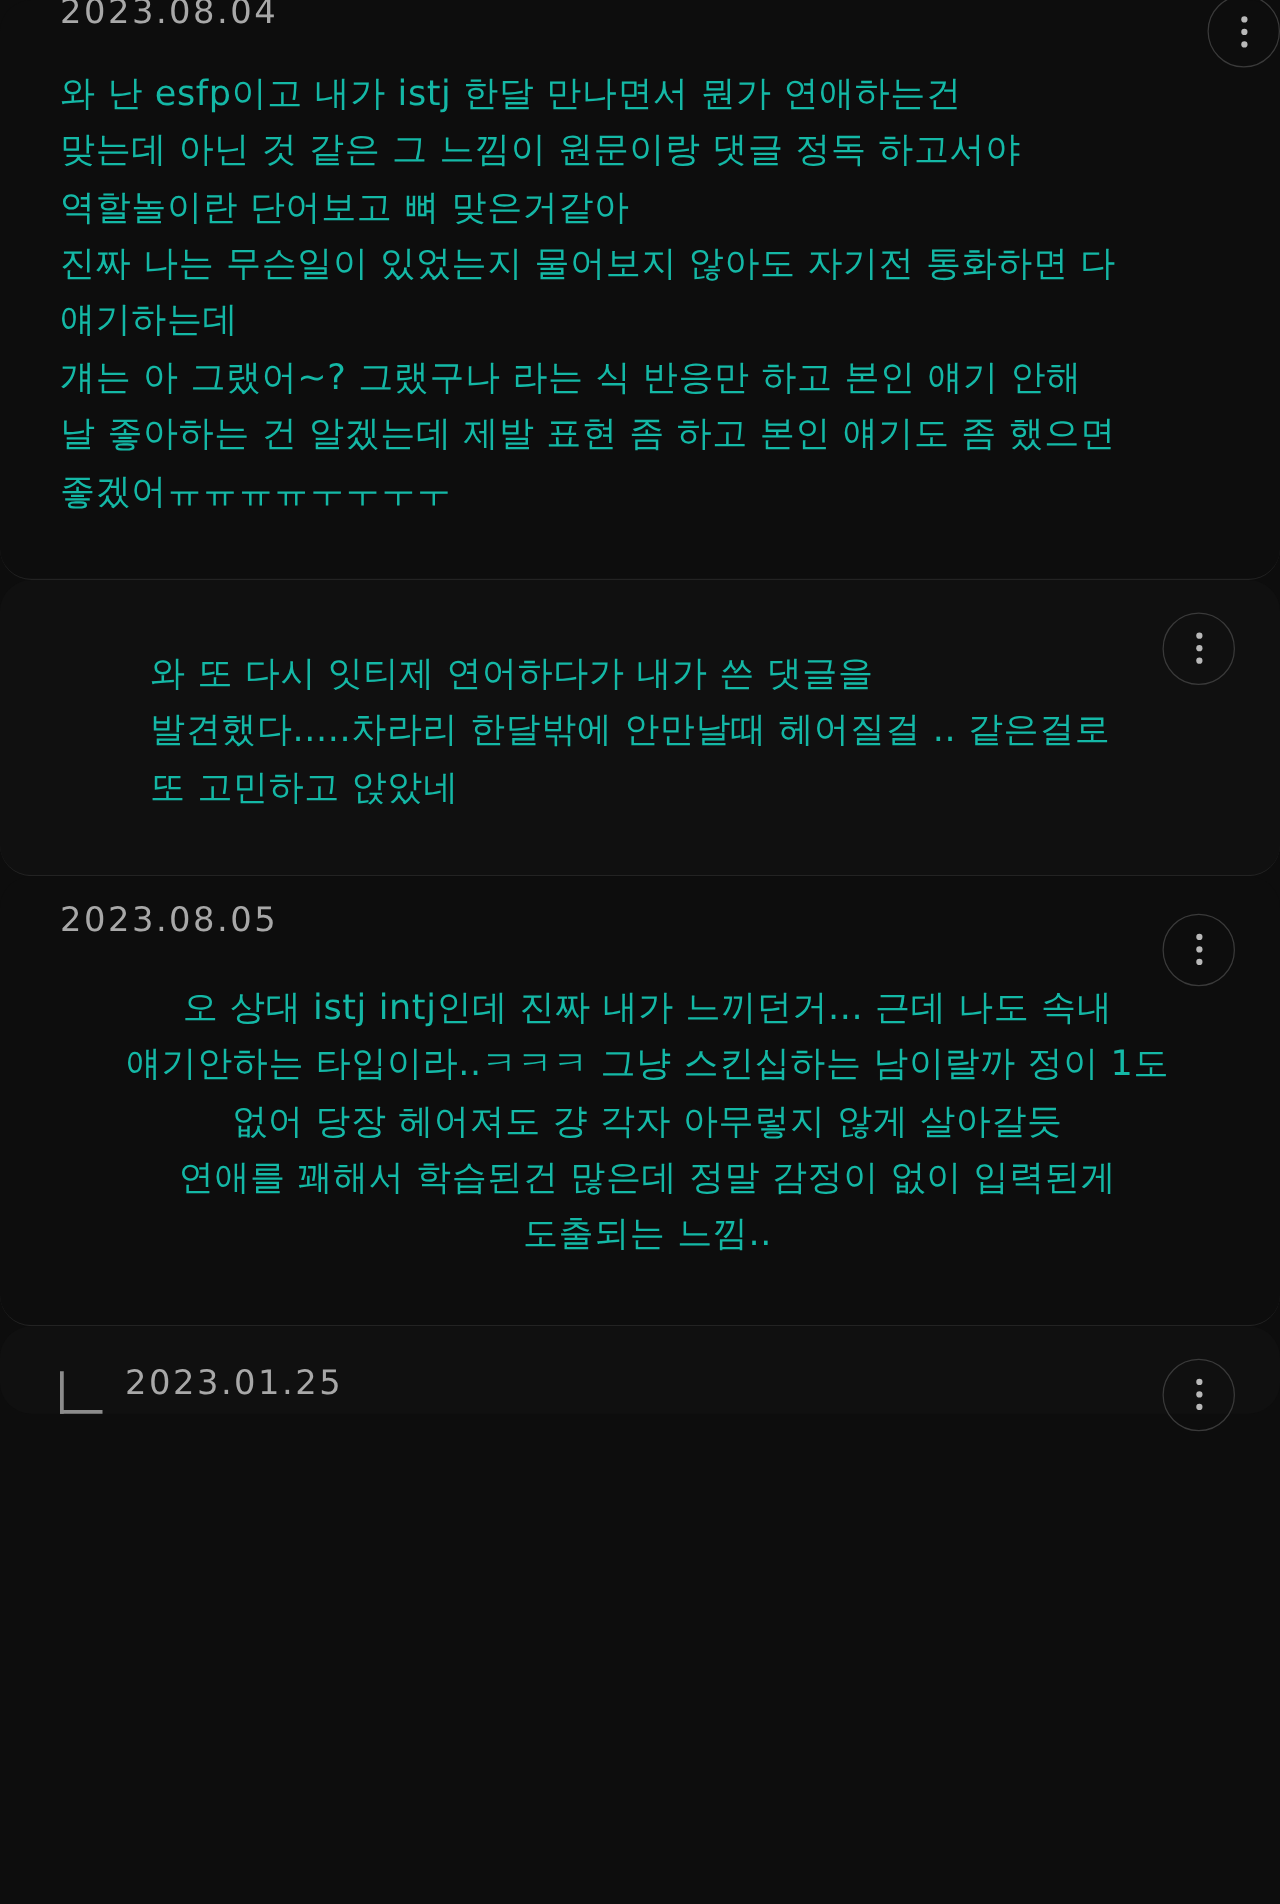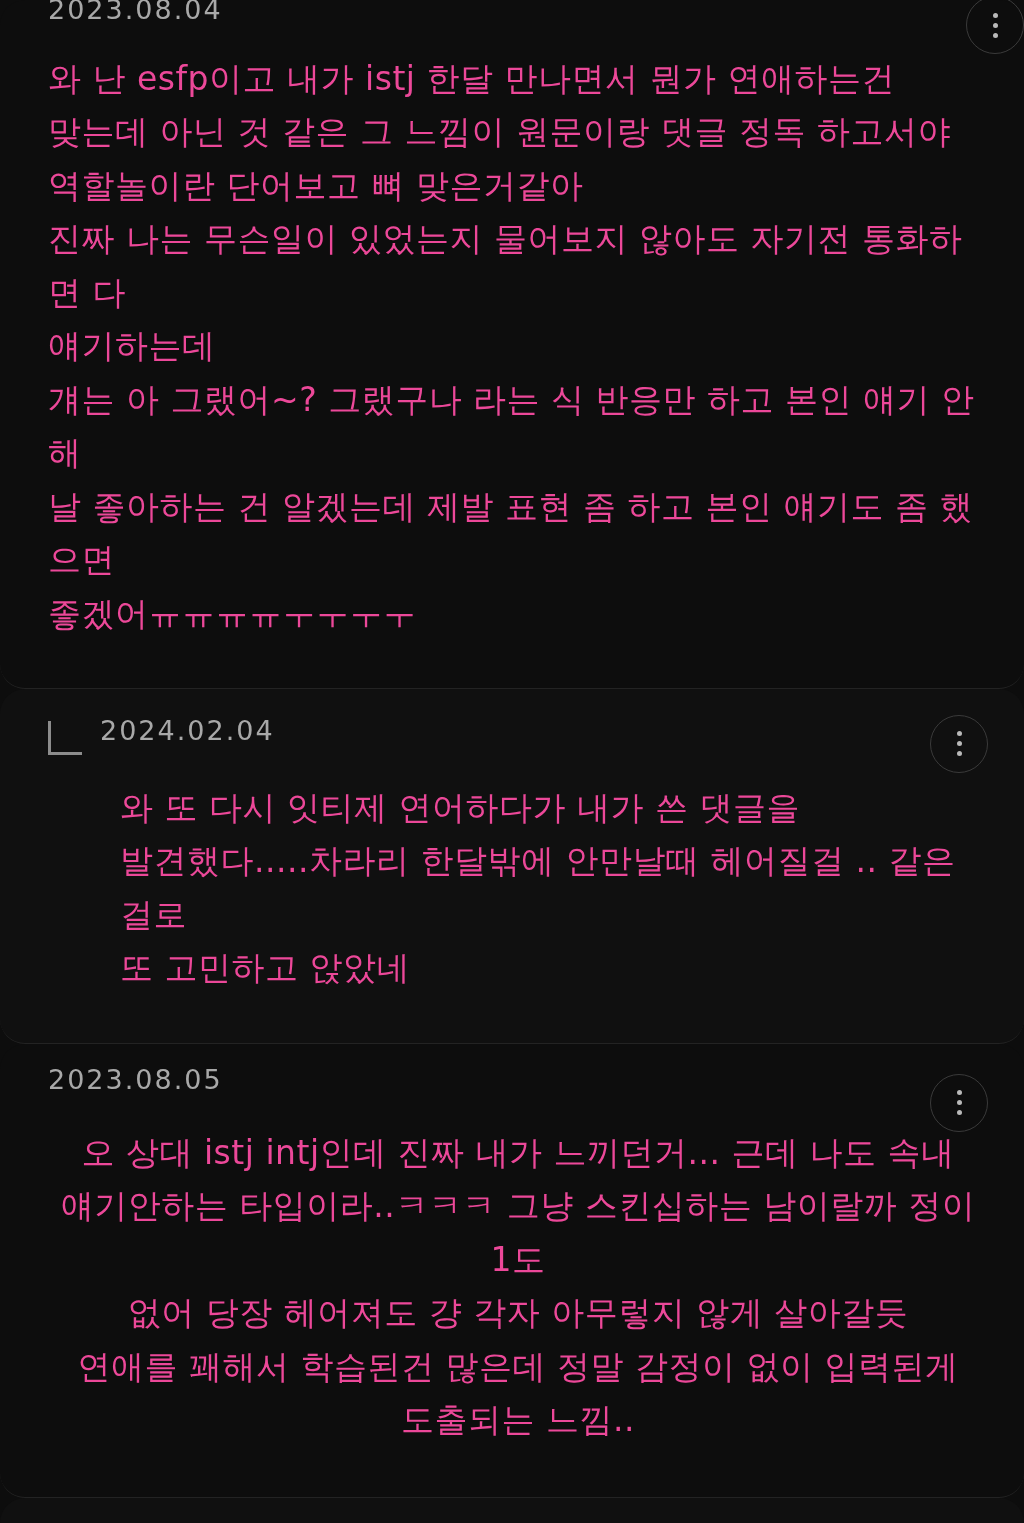--- a/index.html
+++ b/index.html
@@ -65,22 +65,22 @@
     background: transparent;
   }
   .kebab span {
     display: block;
     width: 5px;
     height: 5px;
     border-radius: 50%;
     background: #b9b9b9;
   }
   .body {
-    color: #ec4899;
-    font-size: 33px;
+    color: #14b8a6;
+    font-size: 28px;
     line-height: 1.62;
     letter-spacing: 0.5px;
     white-space: pre-wrap;
     word-break: break-word;
   }
   .body.indent { padding-left: 72px; }
 
   
   #c0 { padding-top: 0; }
   #c0 .comment-head { position: absolute; top: -6px; left: 48px; right: 36px; }
@@ -117,24 +117,20 @@
 맞는데 아닌 것 같은 그 느낌이 원문이랑 댓글 정독 하고서야
 역할놀이란 단어보고 뼈 맞은거같아
 진짜 나는 무슨일이 있었는지 물어보지 않아도 자기전 통화하면 다
 얘기하는데
 걔는 아 그랬어~? 그랬구나 라는 식 반응만 하고 본인 얘기 안해
 날 좋아하는 건 알겠는데 제발 표현 좀 하고 본인 얘기도 좀 했으면
 좋겠어ㅠㅠㅠㅠㅜㅜㅜㅜ</div>
   </div>
 
   <div class="comment reply" id="c1">
-    <div class="comment-head">
-      <span class="reply-elbow"></span>
-      <div class="date">2024.02.04</div>
-    </div>
     <div class="kebab">
       <span></span>
       <span></span>
       <span></span>
     </div>
     <div class="body indent">와 또 다시 잇티제 연어하다가 내가 쓴 댓글을
 발견했다.....차라리 한달밖에 안만날때 헤어질걸 .. 같은걸로
 또 고민하고 앉았네</div>
   </div>
 

